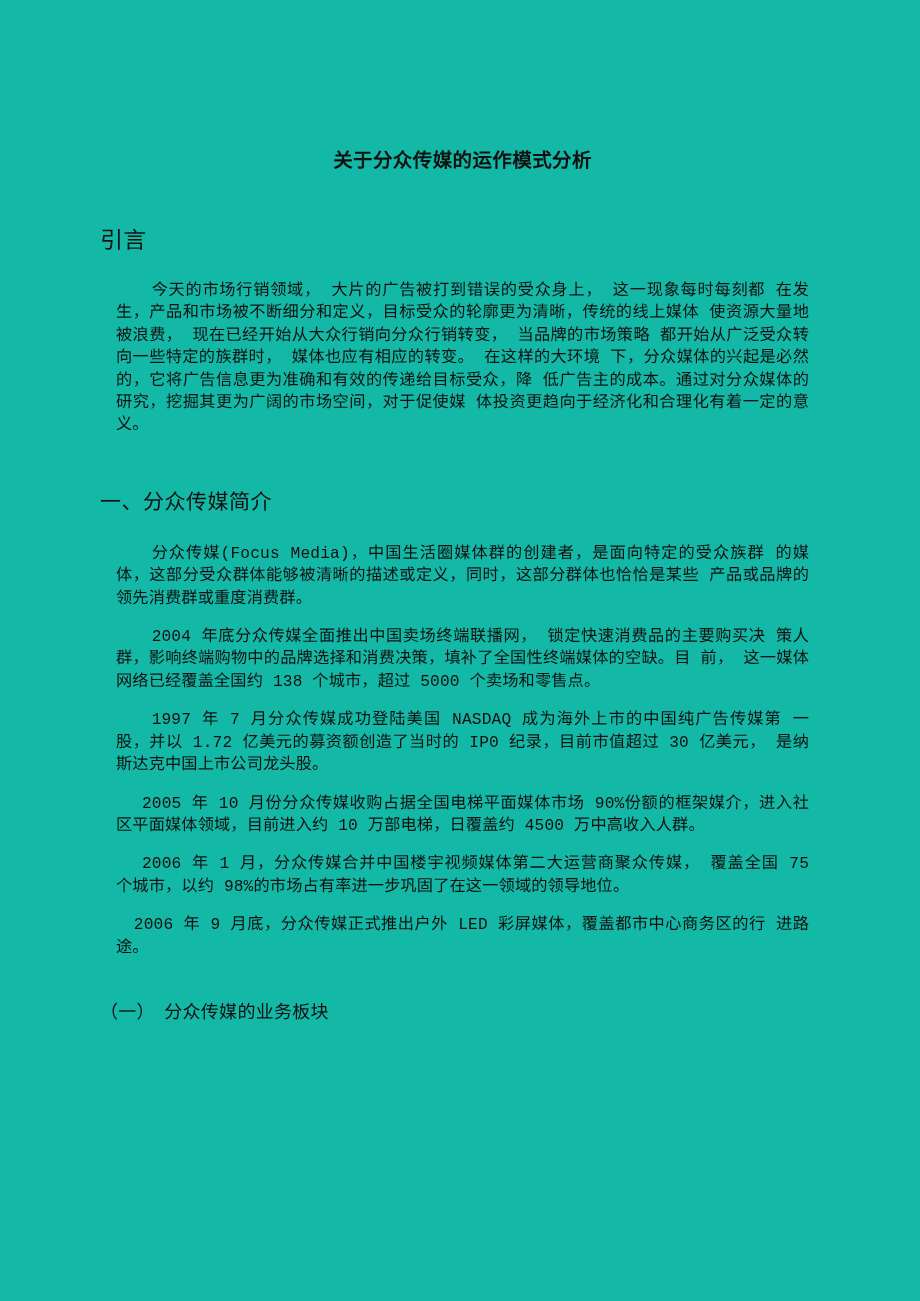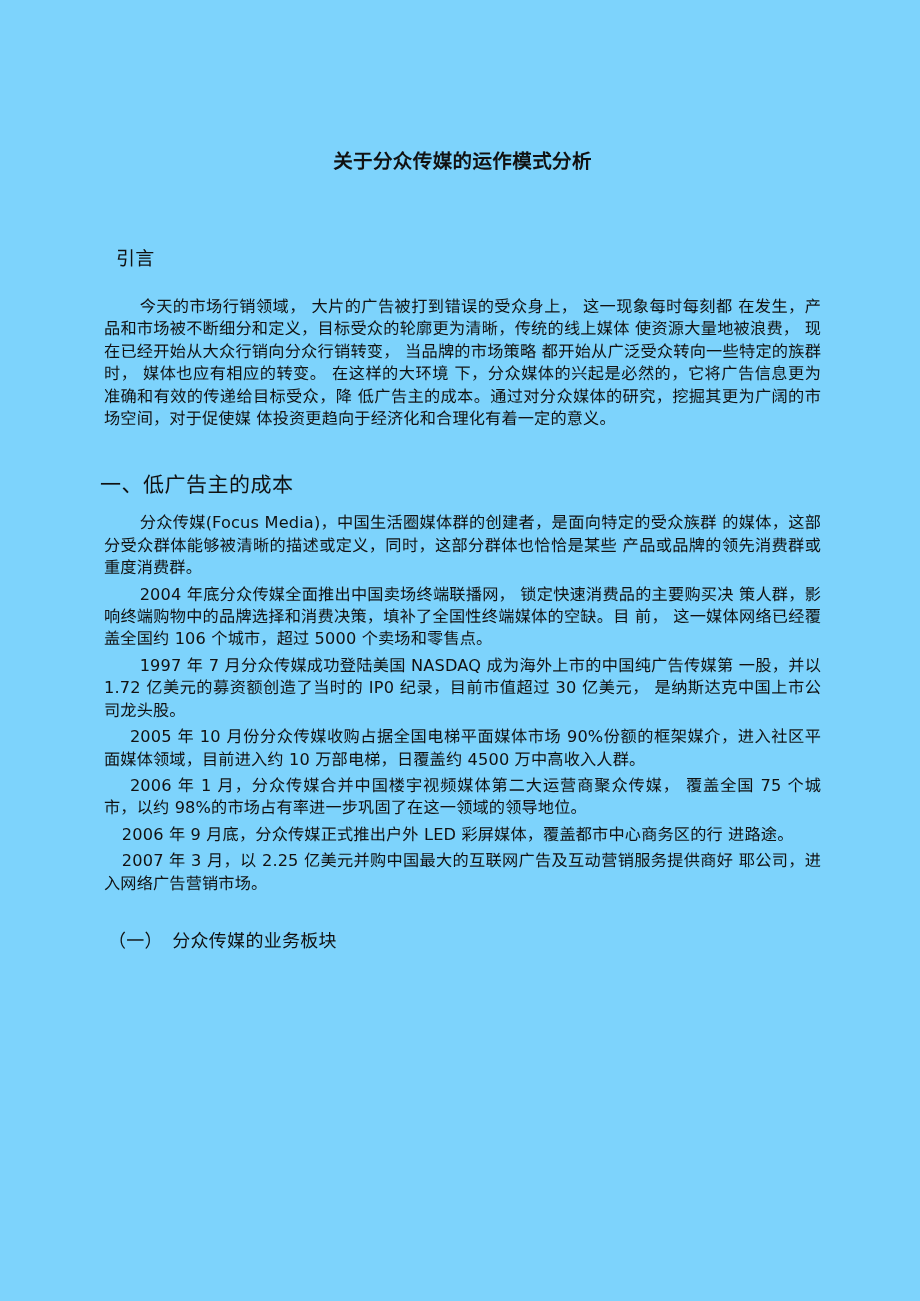--- a/index.html
+++ b/index.html
@@ -11,69 +11,70 @@
   body {
     font-family: "DejaVu Sans", "Liberation Sans", sans-serif;
     color: #111111;
     -webkit-font-smoothing: antialiased;
   }
   .page {
     position: relative;
     width: 920px;
     height: 1301px;
     margin: 0 auto;
-    background: #7dd3fc;
+    background: #14b8a6;
     box-sizing: border-box;
     overflow: hidden;
+    font-family: Liberation Mono, monospace;
   }
   .content {
     position: absolute;
     left: 100px;
     top: 0;
     width: 725px;
   }
   .doc-title {
     margin: 0;
     padding: 0;
     padding-top: 148px;
     text-align: center;
     font-size: 19.5px;
     font-weight: 700;
     line-height: 28px;
     letter-spacing: 0.4px;
   }
   .h-intro {
-    margin: 16px;
+    margin: 0;
     padding: 0;
     padding-top: 52px;
-    font-size: 19px;
+    font-size: 23px;
     font-weight: 400;
     line-height: 28px;
     letter-spacing: 0.3px;
   }
   .h-section {
     margin: 0;
     padding: 0;
     padding-top: 36px;
     font-size: 21px;
     font-weight: 400;
     line-height: 30px;
     letter-spacing: 0.5px;
   }
   .h-sub {
-    margin: 8px;
+    margin: 0;
     padding: 0;
     padding-top: 24px;
     font-size: 18px;
     font-weight: 400;
     line-height: 28px;
     letter-spacing: 0.3px;
   }
   p.body-text {
-    margin: 4px;
+    margin: 16px;
     padding: 0;
     font-size: 16.2px;
     line-height: 22.4px;
     text-align: justify;
     text-justify: inter-ideograph;
     letter-spacing: 0.15px;
     word-break: break-all;
   }
   p.body-text.first-after-head {
     padding-top: 8px;
@@ -96,36 +97,35 @@
 
 <div class="page">
   <div class="content">
 
     <h1 class="doc-title">关于分众传媒的运作模式分析</h1>
 
     <h2 class="h-intro">引言</h2>
 
     <p class="body-text indent first-after-head">今天的市场行销领域， 大片的广告被打到错误的受众身上， 这一现象每时每刻都 在发生，产品和市场被不断细分和定义，目标受众的轮廓更为清晰，传统的线上媒体 使资源大量地被浪费， 现在已经开始从大众行销向分众行销转变， 当品牌的市场策略 都开始从广泛受众转向一些特定的族群时， 媒体也应有相应的转变。 在这样的大环境 下，分众媒体的兴起是必然的，它将广告信息更为准确和有效的传递给目标受众，降 低广告主的成本。通过对分众媒体的研究，挖掘其更为广阔的市场空间，对于促使媒 体投资更趋向于经济化和合理化有着一定的意义。</p>
 
-    <h2 class="h-section">一、低广告主的成本</h2>
+    <h2 class="h-section">一、分众传媒简介</h2>
 
     <p class="body-text indent first-after-head">分众传媒(Focus Media)，中国生活圈媒体群的创建者，是面向特定的受众族群 的媒体，这部分受众群体能够被清晰的描述或定义，同时，这部分群体也恰恰是某些 产品或品牌的领先消费群或重度消费群。</p>
 
 
-    <p class="body-text indent">2004 年底分众传媒全面推出中国卖场终端联播网， 锁定快速消费品的主要购买决 策人群，影响终端购物中的品牌选择和消费决策，填补了全国性终端媒体的空缺。目 前， 这一媒体网络已经覆盖全国约 106 个城市，超过 5000 个卖场和零售点。</p>
+    <p class="body-text indent">2004 年底分众传媒全面推出中国卖场终端联播网， 锁定快速消费品的主要购买决 策人群，影响终端购物中的品牌选择和消费决策，填补了全国性终端媒体的空缺。目 前， 这一媒体网络已经覆盖全国约 138 个城市，超过 5000 个卖场和零售点。</p>
 
     <p class="body-text indent">1997 年 7 月分众传媒成功登陆美国 NASDAQ 成为海外上市的中国纯广告传媒第 一股，并以 1.72 亿美元的募资额创造了当时的 IP0 纪录，目前市值超过 30 亿美元， 是纳斯达克中国上市公司龙头股。</p>
 
     <p class="body-text indent-sm no-justify">2005 年 10 月份分众传媒收购占据全国电梯平面媒体市场 90%份额的框架媒介，进入社区平面媒体领域，目前进入约 10 万部电梯，日覆盖约 4500 万中高收入人群。</p>
 
     <p class="body-text indent-sm no-justify">2006 年 1 月，分众传媒合并中国楼宇视频媒体第二大运营商聚众传媒， 覆盖全国 75 个城市，以约 98%的市场占有率进一步巩固了在这一领域的领导地位。</p>
 
 
     <p class="body-text indent-xs">2006 年 9 月底，分众传媒正式推出户外 LED 彩屏媒体，覆盖都市中心商务区的行 进路途。</p>
 
-    <p class="body-text indent-xs">2007 年 3 月，以 2.25 亿美元并购中国最大的互联网广告及互动营销服务提供商好 耶公司，进入网络广告营销市场。</p>
 
 
     <h3 class="h-sub">（一）　分众传媒的业务板块</h3>
 
 
   </div>
 </div>
 
 </body></html>

